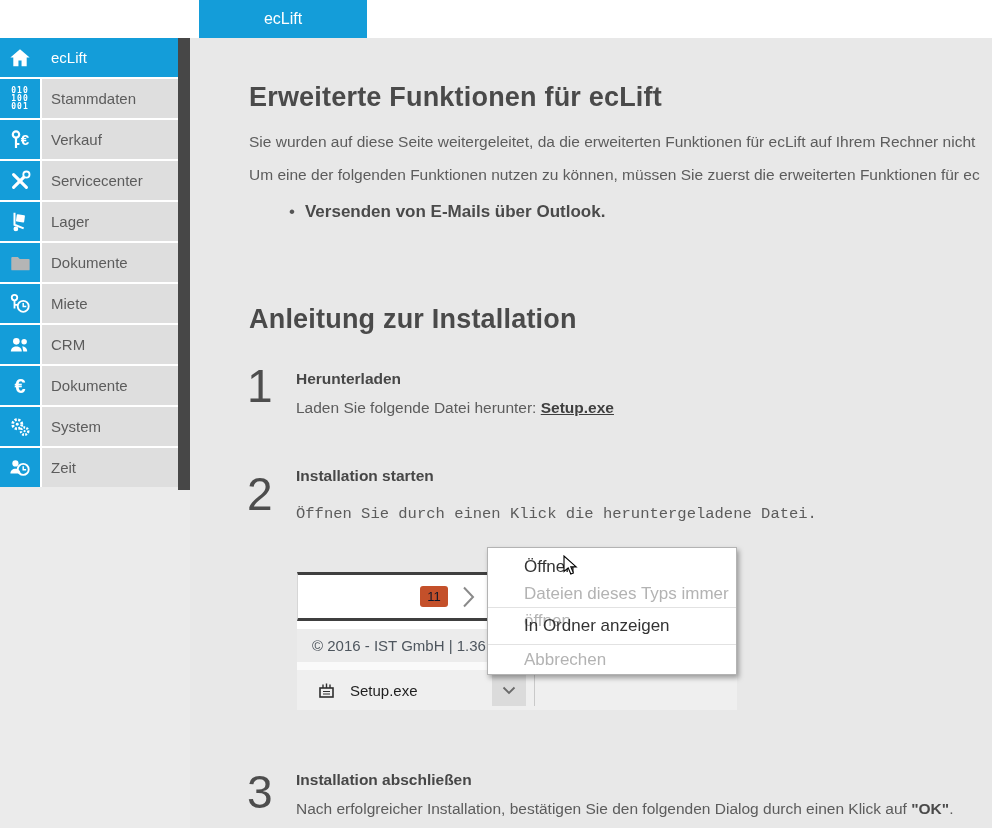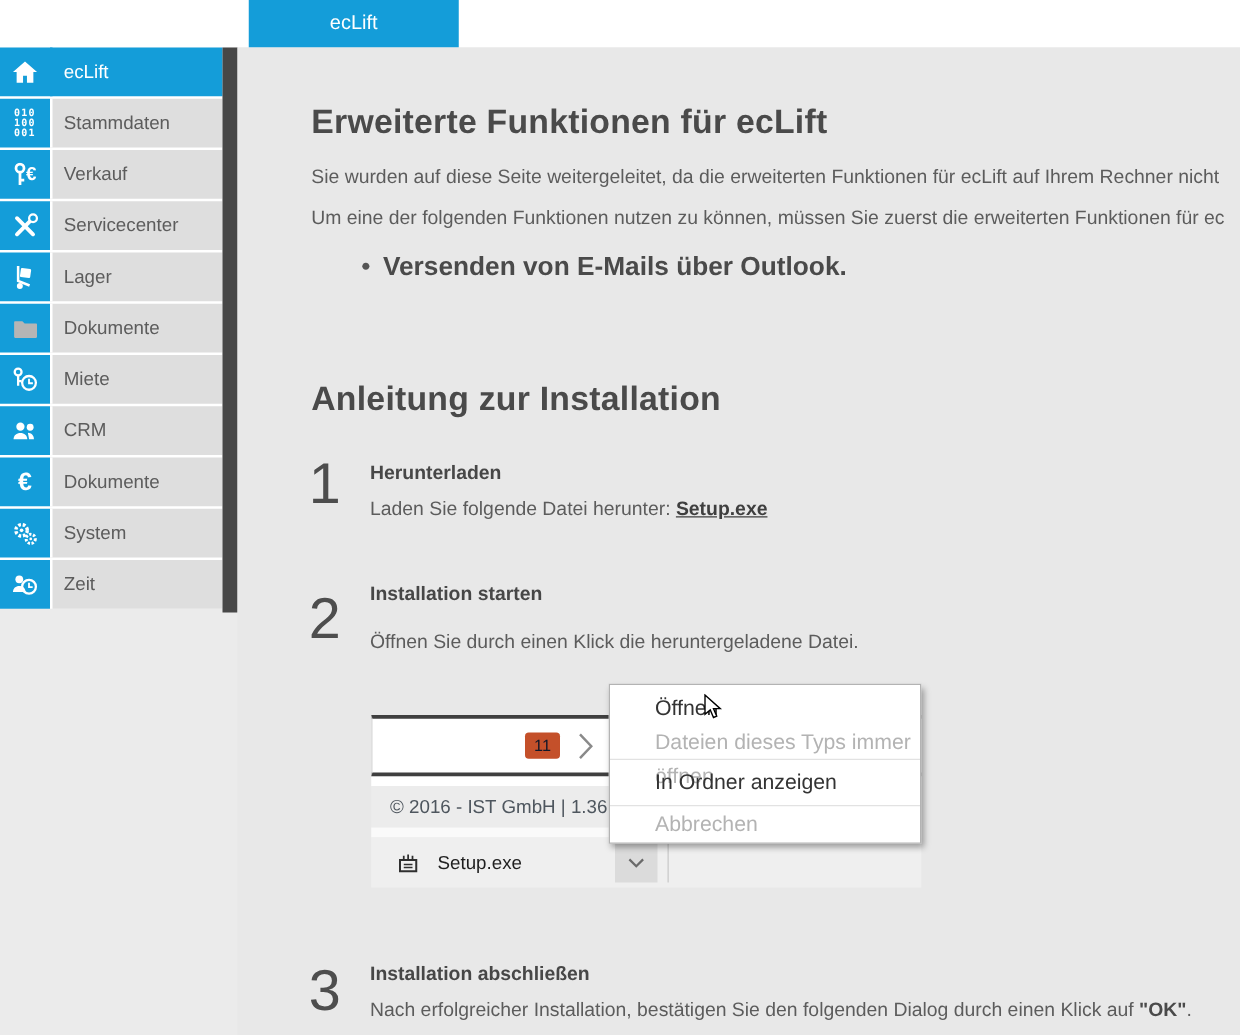--- a/index.html
+++ b/index.html
@@ -28,21 +28,21 @@
   .srow.active .lbl{background:var(--accent);color:#fff;border-left-color:var(--accent);}
   .bin{font-family:"DejaVu Sans Mono",monospace;font-size:8px;line-height:8px;font-weight:bold;text-align:center;letter-spacing:1px;}
   .eurotxt{font-size:15px;font-weight:bold;line-height:1;}
   .bigeuro{font-size:20px;font-weight:bold;line-height:1;}
   .edgebar{position:absolute;left:178px;top:38px;width:12px;height:452px;background:var(--dark);}
   
   .content{position:absolute;left:190px;top:38px;width:802px;height:790px;background:var(--content-bg);overflow:hidden;}
   .content .abs{position:absolute;white-space:nowrap;}
   h1,h2{font-size:27px;font-weight:600;color:#4a4a4a;letter-spacing:.2px;}
   .para{font-size:15.5px;color:#5c5c5c;}
-  .bullet-line{font-size:21px;font-weight:bold;color:#4a4a4a;}
+  .bullet-line{font-size:17px;font-weight:bold;color:#4a4a4a;}
   .bullet-dot{color:#555;margin-right:10px;font-weight:normal;}
   .stepnum{font-size:46px;line-height:52px;color:#4d4d4d;}
   .steptitle{font-size:15.5px;font-weight:bold;color:#474747;}
   .steptext{font-size:15.5px;color:#5c5c5c;}
   .dl-link{font-weight:bold;color:#3f3f3f;text-decoration:underline;cursor:pointer;}
   .okbold{font-weight:bold;color:#4a4a4a;}
   
   .shot{position:absolute;left:107px;top:534px;width:440px;}
   .shot-toolbar{height:49px;background:#fff;border-top:3px solid #3f3f3f;border-bottom:3px solid #3f3f3f;
                 border-left:1px solid #d6d6d6;position:relative;}
@@ -216,21 +216,21 @@
   <h2 class="abs" style="left:59px;top:266px;">Anleitung zur Installation</h2>
 
   <div class="abs stepnum" style="left:57px;top:322px;">1</div>
   <div class="abs steptitle" style="left:106px;top:332px;">Herunterladen</div>
   <div class="abs steptext" style="left:106px;top:361px;">
     <span>Laden Sie folgende Datei herunter: </span><span class="dl-link">Setup.exe</span>
   </div>
 
   <div class="abs stepnum" style="left:57px;top:430px;">2</div>
   <div class="abs steptitle" style="left:106px;top:429px;">Installation starten</div>
-  <div class="abs steptext" style="left:106px;top:467px;">Öffnen Sie durch einen Klick die heruntergeladene Datei.</div>
+  <div class="abs steptext" style="left:106px;top:467px;font-family:Liberation Mono, monospace;">Öffnen Sie durch einen Klick die heruntergeladene Datei.</div>
 
   <div class="shot">
     <div class="shot-toolbar">
       <span class="badge">11</span>
       <span class="tb-chevron">
         <svg width="14" height="24" viewBox="0 0 14 24">
             <path d="M2 2.5l9 9.5-9 9.5" stroke="#8a8a8a" stroke-width="2" fill="none"></path>
           </svg>
       </span>
     </div>

